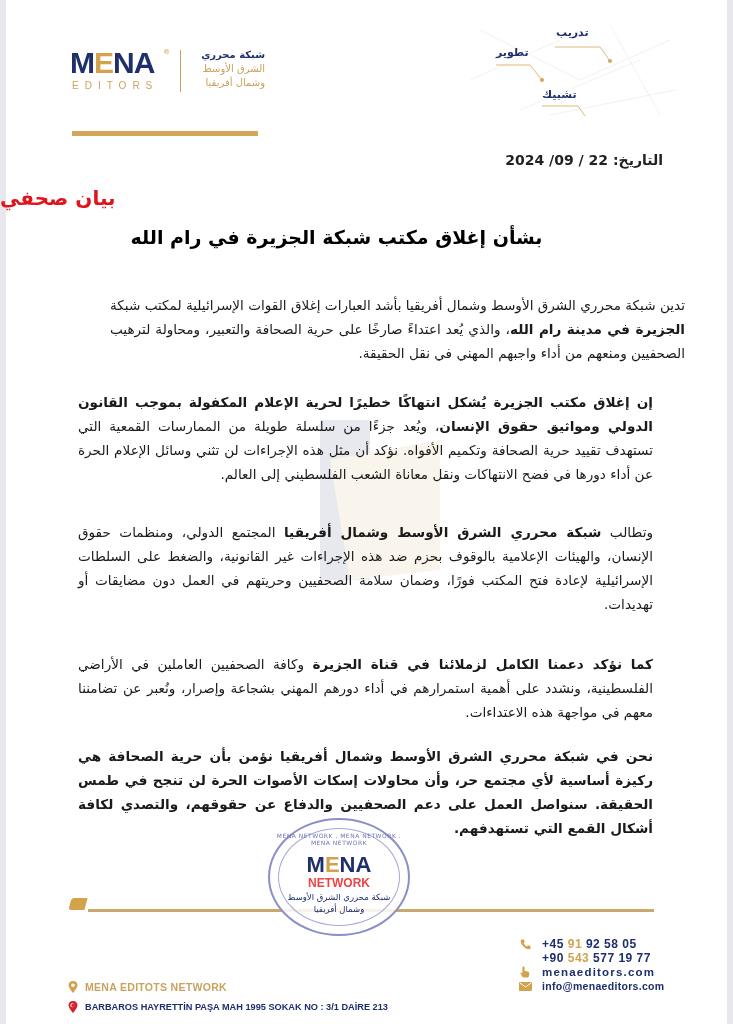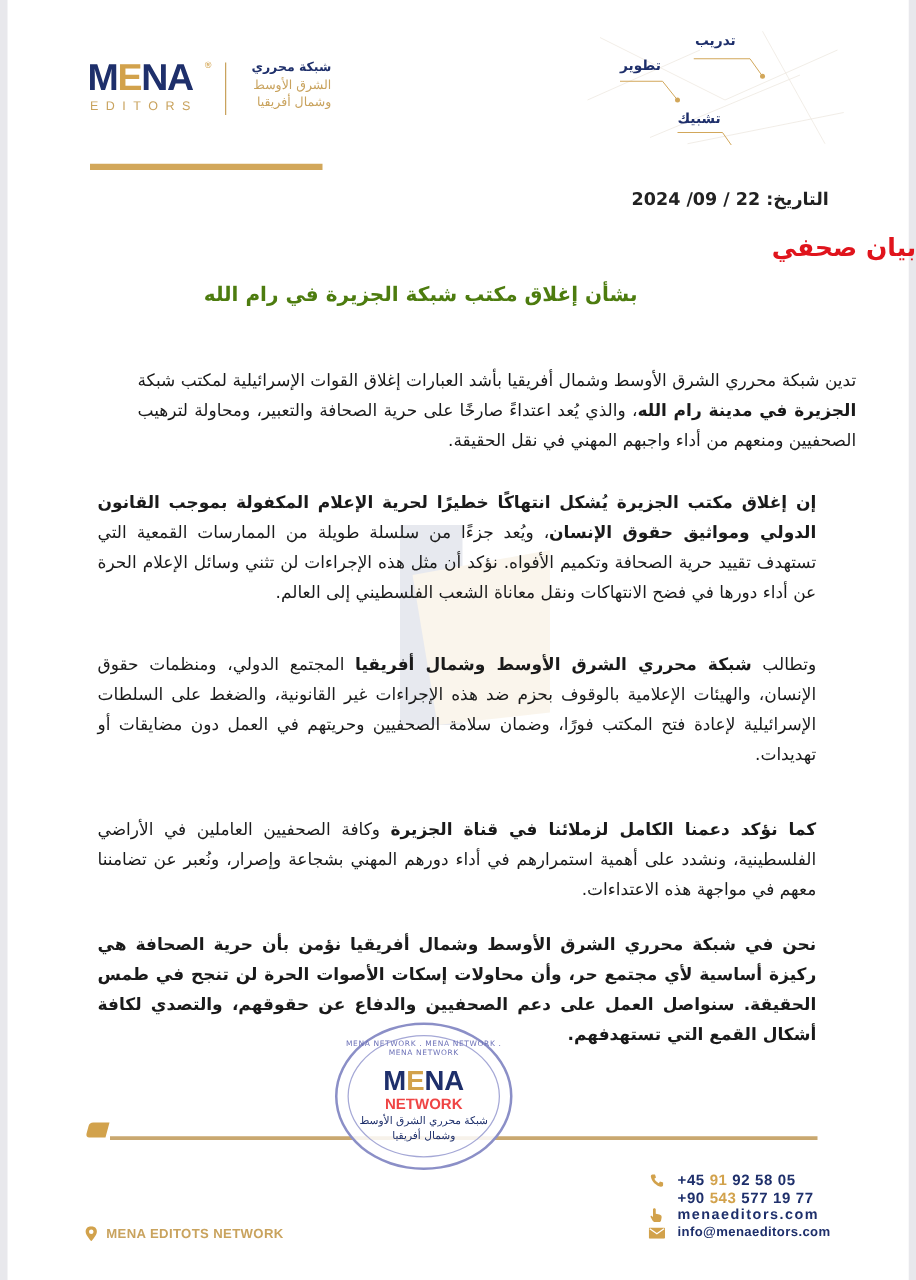--- a/index.html
+++ b/index.html
@@ -31,22 +31,22 @@
   .logo-ar .l2, .logo-ar .l3 { color: #c9a35e; }
 
   .header-rule { position: absolute; left: 72px; top: 131px; width: 186px; height: 5px; background: #d2a75a; }
 
   
   .tags { position: absolute; left: 460px; top: 20px; width: 220px; height: 100px; }
   .tag { position: absolute; font-size: 11px; font-weight: bold; color: #1e2f6b; direction: rtl; }
 
   
   .date { position: absolute; right: 70px; top: 152px; direction: rtl; font-size: 14px; font-weight: bold; color: #222; }
-  .title1 { position: absolute; left: 0; width: 733px; top: 186px; text-align: right; direction: rtl; color: #e0141c; font-weight: bold; font-size: 20px; }
-  .title2 { position: absolute; left: 0; width: 673px; top: 226px; text-align: center; direction: rtl; color: #4d7c0f; font-weight: bold; font-size: 16px; }
+  .title1 { position: absolute; left: 0; width: 733px; top: 186px; text-align: left; direction: rtl; color: #e0141c; font-weight: bold; font-size: 20px; }
+  .title2 { position: absolute; left: 0; width: 673px; top: 226px; text-align: center; direction: rtl; color: #000000; font-weight: bold; font-size: 19px; }
 
   .para {
     position: absolute; left: 78px; width: 575px; direction: rtl; text-align: justify;
     font-size: 13.6px; line-height: 24px; color: #1a1a1a;
   }
   .para b { font-weight: bold; }
   .p1 { top: 293px; margin-left: 32px; }
   .p2 { top: 390px; }
   .p3 { top: 520px; }
   .p4 { top: 652px; }
@@ -169,20 +169,28 @@
 </div>
 
 <div class="addr-block">
   <div class="addr-row">
     <svg class="addr-icon" viewBox="0 0 10 12">
       <path d="M5 0 C2 0 0.5 2 0.5 4.3 C0.5 7 5 12 5 12 C5 12 9.5 7 9.5 4.3 C9.5 2 8 0 5 0 Z" fill="#d2a24c"></path>
       <circle cx="5" cy="4.3" r="1.8" fill="#fff"></circle>
     </svg>
     <span class="addr-title">MENA EDITOTS NETWORK</span>
   </div>
+  <div class="addr-row">
+    <svg class="addr-icon" viewBox="0 0 10 12">
+      <path d="M5 0 C2 0 0.5 2 0.5 4.3 C0.5 7 5 12 5 12 C5 12 9.5 7 9.5 4.3 C9.5 2 8 0 5 0 Z" fill="#d6202a"></path>
+      <circle cx="4.4" cy="4.3" r="2" fill="#fff"></circle>
+      <circle cx="5" cy="4.3" r="1.6" fill="#d6202a"></circle>
+    </svg>
+    <span class="addr-text small">BARBAROS HAYRETTİN PAŞA MAH 1995 SOKAK NO : 3/1 DAİRE 213</span>
+  </div>
 </div>
 
 <div class="contact-block">
   <div class="contact-row">
     <span class="contact-icon">
       <svg width="11" height="11" viewBox="0 0 11 11">
           <path d="M2 0.5 L4 0.5 L4.8 3 L3.5 4 C4.2 5.6 5.4 6.8 7 7.5 L8 6.2 L10.5 7 L10.5 9 C10.5 10 9.5 10.5 8.6 10.3 C4.8 9.6 1.4 6.2 0.7 2.4 C0.5 1.5 1 0.5 2 0.5 Z" fill="#d2a24c"></path>
         </svg>
     </span>
     <span class="contact-text"><span>+45 </span><span class="gold">91</span><span> 92 58 05</span></span>

